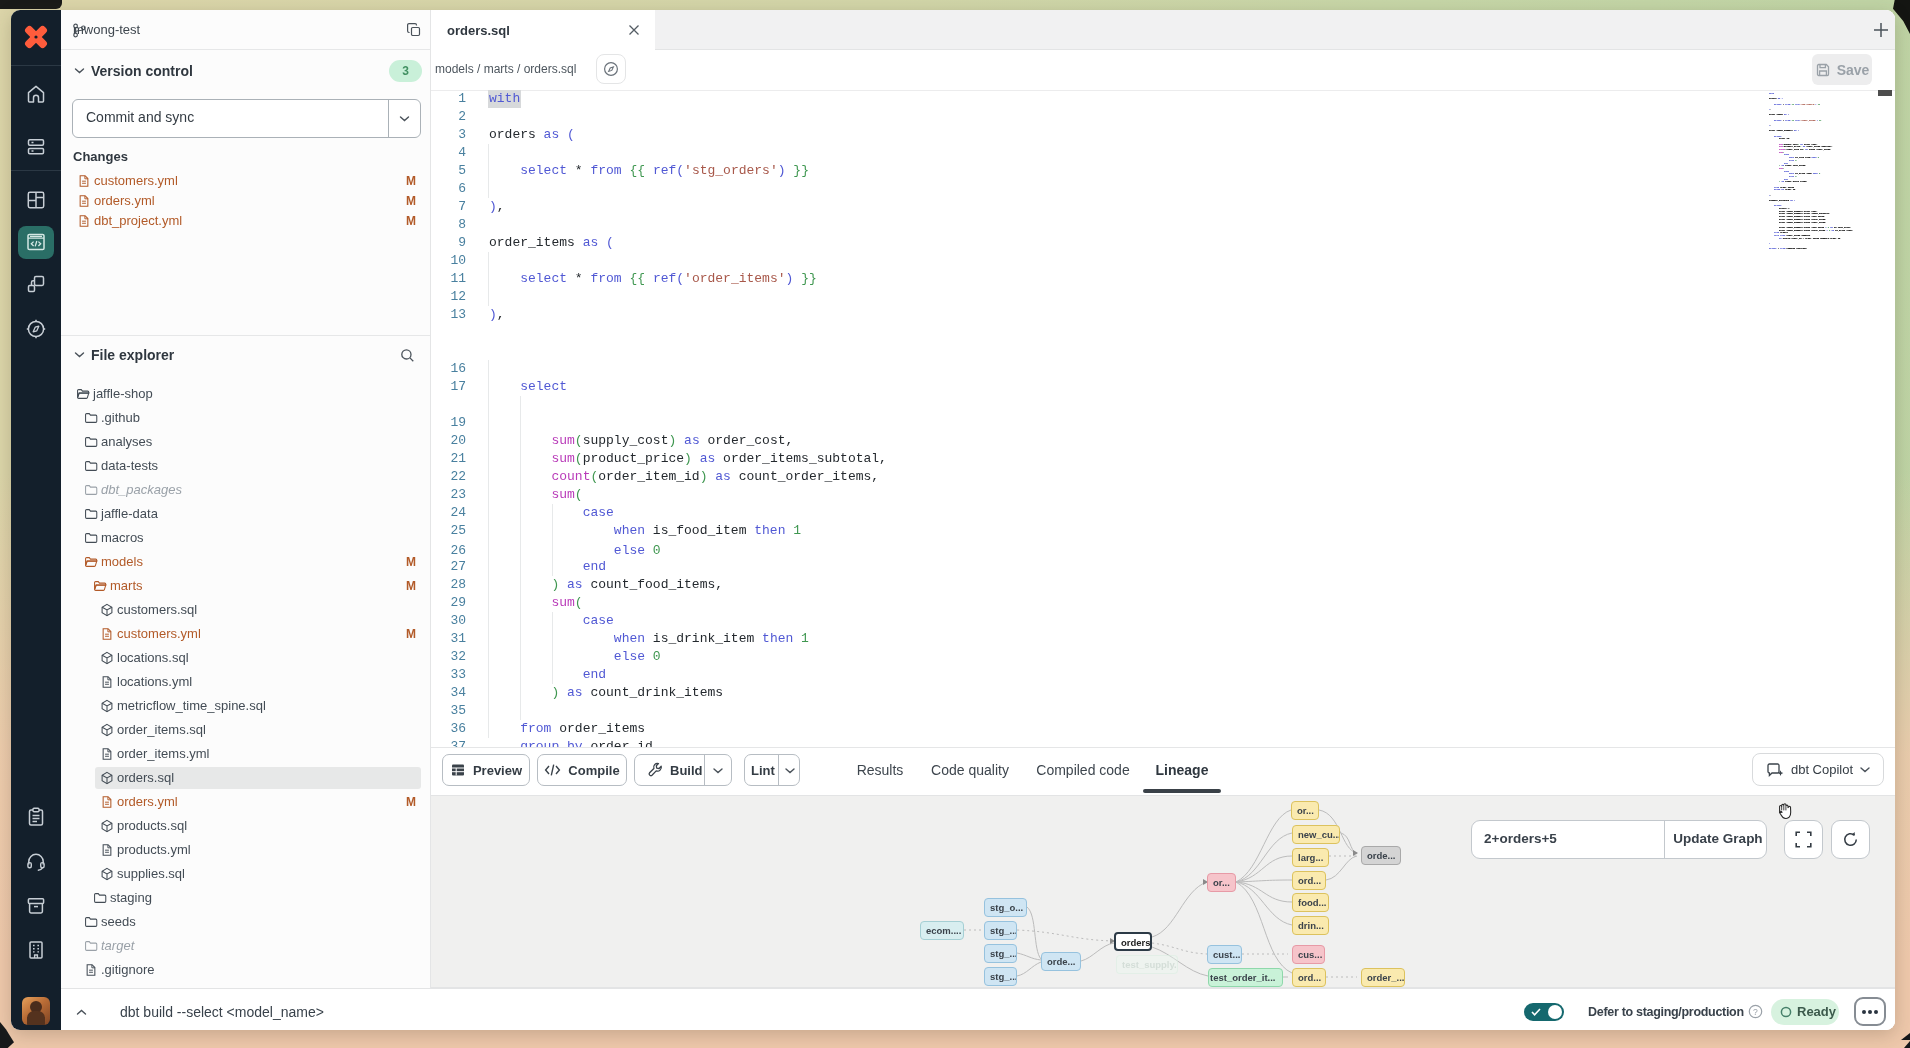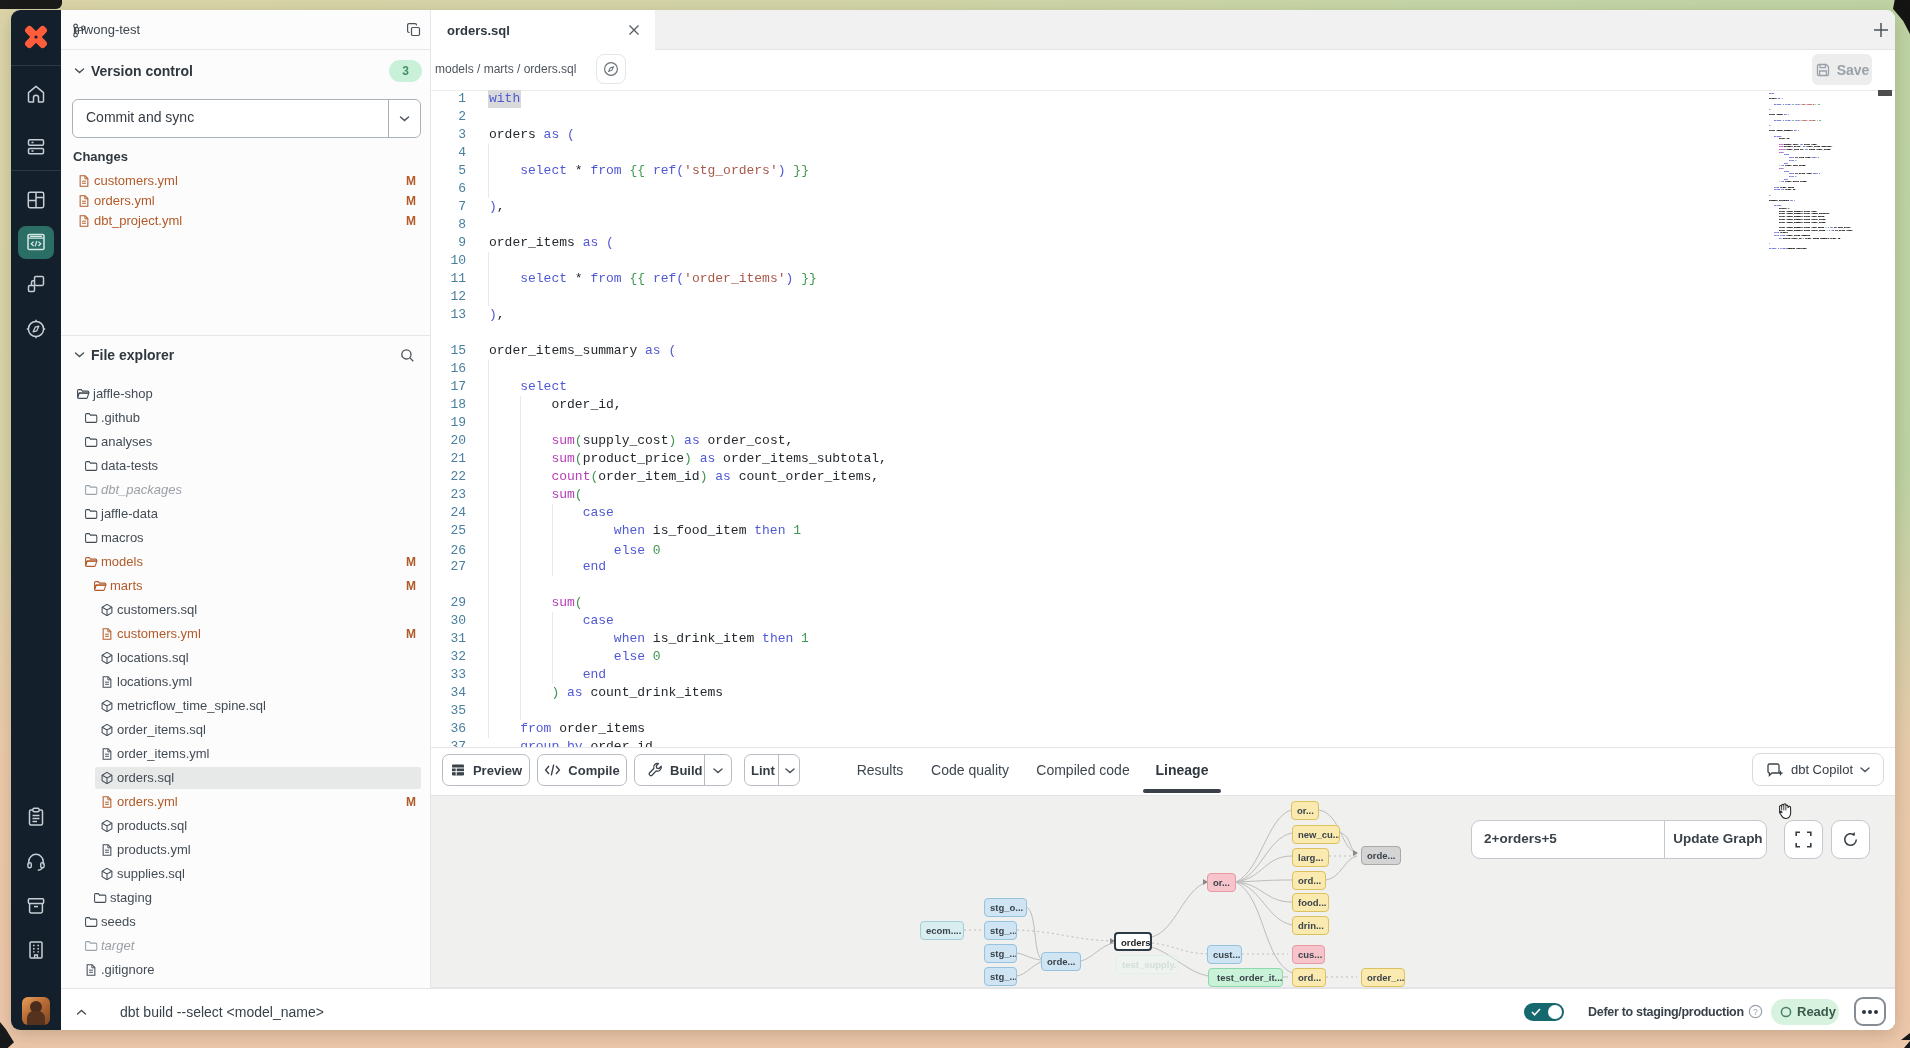--- a/index.html
+++ b/index.html
@@ -415,33 +415,32 @@
 <div class="cl" style="top:134px"><span class="ln">4</span><span class="ct"></span></div>
 <div class="cl" style="top:152px"><span class="ln">5</span><span class="ct">    <i class="k">select</i> * <i class="k">from</i> <i class="j">{{</i> <i class="k">ref</i><i class="k">(</i><i class="s">'stg_orders'</i><i class="k">)</i> <i class="j">}}</i></span></div>
 <div class="cl" style="top:170px"><span class="ln">6</span><span class="ct"></span></div>
 <div class="cl" style="top:188px"><span class="ln">7</span><span class="ct"><i class="k">)</i>,</span></div>
 <div class="cl" style="top:206px"><span class="ln">8</span><span class="ct"></span></div>
 <div class="cl" style="top:224px"><span class="ln">9</span><span class="ct">order_items <i class="k">as</i> <i class="k">(</i></span></div>
 <div class="cl" style="top:242px"><span class="ln">10</span><span class="ct"></span></div>
 <div class="cl" style="top:260px"><span class="ln">11</span><span class="ct">    <i class="k">select</i> * <i class="k">from</i> <i class="j">{{</i> <i class="k">ref</i><i class="k">(</i><i class="s">'order_items'</i><i class="k">)</i> <i class="j">}}</i></span></div>
 <div class="cl" style="top:278px"><span class="ln">12</span><span class="ct"></span></div>
 <div class="cl" style="top:296px"><span class="ln">13</span><span class="ct"><i class="k">)</i>,</span></div>
-<div class="cl" style="top:332px"><span class="ln">15</span><span class="ct">order_items_summary <i class="k">as</i> <i class="k">(</i></span></div>
 <div class="cl" style="top:350px"><span class="ln">16</span><span class="ct"></span></div>
 <div class="cl" style="top:368px"><span class="ln">17</span><span class="ct">    <i class="k">select</i></span></div>
-<div class="cl" style="top:386px"><span class="ln">18</span><span class="ct">        order_id,</span></div>
 <div class="cl" style="top:404px"><span class="ln">19</span><span class="ct"></span></div>
 <div class="cl" style="top:422px"><span class="ln">20</span><span class="ct">        <i class="f">sum</i><i class="j">(</i>supply_cost<i class="j">)</i> <i class="k">as</i> order_cost,</span></div>
 <div class="cl" style="top:440px"><span class="ln">21</span><span class="ct">        <i class="f">sum</i><i class="j">(</i>product_price<i class="j">)</i> <i class="k">as</i> order_items_subtotal,</span></div>
 <div class="cl" style="top:458px"><span class="ln">22</span><span class="ct">        <i class="f">count</i><i class="j">(</i>order_item_id<i class="j">)</i> <i class="k">as</i> count_order_items,</span></div>
 <div class="cl" style="top:476px"><span class="ln">23</span><span class="ct">        <i class="f">sum</i><i class="j">(</i></span></div>
 <div class="cl" style="top:494px"><span class="ln">24</span><span class="ct">            <i class="k">case</i></span></div>
 <div class="cl" style="top:512px"><span class="ln">25</span><span class="ct">                <i class="k">when</i> is_food_item <i class="k">then</i> <i class="n">1</i></span></div>
 <div class="cl" style="top:532px"><span class="ln">26</span><span class="ct">                <i class="k">else</i> <i class="n">0</i></span></div>
 <div class="cl" style="top:548px"><span class="ln">27</span><span class="ct">            <i class="k">end</i></span></div>
+<div class="cl" style="top:566px"><span class="ln">28</span><span class="ct">        <i class="j">)</i> <i class="k">as</i> count_food_items,</span></div>
 <div class="cl" style="top:584px"><span class="ln">29</span><span class="ct">        <i class="f">sum</i><i class="j">(</i></span></div>
 <div class="cl" style="top:602px"><span class="ln">30</span><span class="ct">            <i class="k">case</i></span></div>
 <div class="cl" style="top:620px"><span class="ln">31</span><span class="ct">                <i class="k">when</i> is_drink_item <i class="k">then</i> <i class="n">1</i></span></div>
 <div class="cl" style="top:638px"><span class="ln">32</span><span class="ct">                <i class="k">else</i> <i class="n">0</i></span></div>
 <div class="cl" style="top:656px"><span class="ln">33</span><span class="ct">            <i class="k">end</i></span></div>
 <div class="cl" style="top:674px"><span class="ln">34</span><span class="ct">        <i class="j">)</i> <i class="k">as</i> count_drink_items</span></div>
 <div class="cl" style="top:692px"><span class="ln">35</span><span class="ct"></span></div>
 <div class="cl" style="top:710px"><span class="ln">36</span><span class="ct">    <i class="k">from</i> order_items</span></div>
 <div class="cl" style="top:728px"><span class="ln">37</span><span class="ct">    <i class="k">group by</i> order_id</span></div>
 
@@ -535,21 +534,21 @@
   <div style="position:absolute;left:909px;top:911px;width:44px;height:19px;background:#d8eef0;border:1px solid #a5cfd4;border-radius:4px;font-size:9.5px;font-weight:700;color:#3b434b;line-height:17px;padding-left:5px;overflow:hidden;white-space:nowrap;box-sizing:border-box;">ecom....</div>
     <div style="position:absolute;left:973px;top:888px;width:43px;height:19px;background:#cfe5f3;border:1px solid #96c2de;border-radius:4px;font-size:9.5px;font-weight:700;color:#3b434b;line-height:17px;padding-left:5px;overflow:hidden;white-space:nowrap;box-sizing:border-box;">stg_o...</div>
     <div style="position:absolute;left:973px;top:911px;width:33px;height:19px;background:#cfe5f3;border:1px solid #96c2de;border-radius:4px;font-size:9.5px;font-weight:700;color:#3b434b;line-height:17px;padding-left:5px;overflow:hidden;white-space:nowrap;box-sizing:border-box;">stg_...</div>
     <div style="position:absolute;left:973px;top:934px;width:33px;height:19px;background:#cfe5f3;border:1px solid #96c2de;border-radius:4px;font-size:9.5px;font-weight:700;color:#3b434b;line-height:17px;padding-left:5px;overflow:hidden;white-space:nowrap;box-sizing:border-box;">stg_...</div>
     <div style="position:absolute;left:973px;top:957px;width:33px;height:19px;background:#cfe5f3;border:1px solid #96c2de;border-radius:4px;font-size:9.5px;font-weight:700;color:#3b434b;line-height:17px;padding-left:5px;overflow:hidden;white-space:nowrap;box-sizing:border-box;">stg_...</div>
     <div style="position:absolute;left:1030px;top:942px;width:40px;height:19px;background:#cfe5f3;border:1px solid #96c2de;border-radius:4px;font-size:9.5px;font-weight:700;color:#3b434b;line-height:17px;padding-left:5px;overflow:hidden;white-space:nowrap;box-sizing:border-box;">orde...</div>
     <div style="position:absolute;left:1105px;top:945px;width:62px;height:19px;background:rgba(236,248,241,.4);border:1px solid rgba(205,232,215,.35);border-radius:4px;font-size:9.5px;font-weight:700;color:#d4ded8;line-height:17px;padding-left:5px;overflow:hidden;white-space:nowrap;box-sizing:border-box;">test_supply...</div>
     <div style="position:absolute;left:1103px;top:922px;width:38px;height:19px;background:#fff;border:2px solid #2c3a46;border-radius:4px;font-size:9.5px;font-weight:700;color:#222;line-height:17px;padding-left:5px;overflow:hidden;white-space:nowrap;box-sizing:border-box;">orders</div>
     <div style="position:absolute;left:1196px;top:863px;width:29px;height:19px;background:#f6c4ca;border:1px solid #e79aa6;border-radius:4px;font-size:9.5px;font-weight:700;color:#3b434b;line-height:17px;padding-left:5px;overflow:hidden;white-space:nowrap;box-sizing:border-box;">or...</div>
     <div style="position:absolute;left:1196px;top:935px;width:35px;height:19px;background:#cfe5f3;border:1px solid #96c2de;border-radius:4px;font-size:9.5px;font-weight:700;color:#3b434b;line-height:17px;padding-left:5px;overflow:hidden;white-space:nowrap;box-sizing:border-box;">cust...</div>
-    <div style="position:absolute;left:1197px;top:958px;width:75px;height:19px;background:#c9f2d8;border:1px solid #8fd8ab;border-radius:4px;font-size:9.5px;font-weight:700;color:#3b434b;line-height:17px;padding-left:8px;overflow:hidden;white-space:nowrap;box-sizing:border-box;">test_order_it...</div>
+    <div style="position:absolute;left:1197px;top:958px;width:75px;height:19px;background:#c9f2d8;border:1px solid #8fd8ab;border-radius:4px;font-size:9.5px;font-weight:700;color:#3b434b;line-height:17px;padding-left:1px;overflow:hidden;white-space:nowrap;box-sizing:border-box;">test_order_it...</div>
     <div style="position:absolute;left:1280px;top:791px;width:28px;height:19px;background:#faeaaf;border:1px solid #dcc25e;border-radius:4px;font-size:9.5px;font-weight:700;color:#3b434b;line-height:17px;padding-left:5px;overflow:hidden;white-space:nowrap;box-sizing:border-box;">or...</div>
     <div style="position:absolute;left:1281px;top:815px;width:48px;height:19px;background:#faeaaf;border:1px solid #dcc25e;border-radius:4px;font-size:9.5px;font-weight:700;color:#3b434b;line-height:17px;padding-left:5px;overflow:hidden;white-space:nowrap;box-sizing:border-box;">new_cu...</div>
     <div style="position:absolute;left:1281px;top:838px;width:37px;height:19px;background:#faeaaf;border:1px solid #dcc25e;border-radius:4px;font-size:9.5px;font-weight:700;color:#3b434b;line-height:17px;padding-left:5px;overflow:hidden;white-space:nowrap;box-sizing:border-box;">larg...</div>
     <div style="position:absolute;left:1281px;top:861px;width:34px;height:19px;background:#faeaaf;border:1px solid #dcc25e;border-radius:4px;font-size:9.5px;font-weight:700;color:#3b434b;line-height:17px;padding-left:5px;overflow:hidden;white-space:nowrap;box-sizing:border-box;">ord...</div>
     <div style="position:absolute;left:1281px;top:883px;width:37px;height:19px;background:#faeaaf;border:1px solid #dcc25e;border-radius:4px;font-size:9.5px;font-weight:700;color:#3b434b;line-height:17px;padding-left:5px;overflow:hidden;white-space:nowrap;box-sizing:border-box;">food...</div>
     <div style="position:absolute;left:1281px;top:906px;width:37px;height:19px;background:#faeaaf;border:1px solid #dcc25e;border-radius:4px;font-size:9.5px;font-weight:700;color:#3b434b;line-height:17px;padding-left:5px;overflow:hidden;white-space:nowrap;box-sizing:border-box;">drin...</div>
     <div style="position:absolute;left:1281px;top:935px;width:33px;height:19px;background:#f6c4ca;border:1px solid #e79aa6;border-radius:4px;font-size:9.5px;font-weight:700;color:#3b434b;line-height:17px;padding-left:5px;overflow:hidden;white-space:nowrap;box-sizing:border-box;">cus...</div>
     <div style="position:absolute;left:1281px;top:958px;width:34px;height:19px;background:#faeaaf;border:1px solid #dcc25e;border-radius:4px;font-size:9.5px;font-weight:700;color:#3b434b;line-height:17px;padding-left:5px;overflow:hidden;white-space:nowrap;box-sizing:border-box;">ord...</div>
     <div style="position:absolute;left:1350px;top:836px;width:40px;height:19px;background:#d4d4d4;border:1px solid #a9a9a9;border-radius:4px;font-size:9.5px;font-weight:700;color:#3b434b;line-height:17px;padding-left:5px;overflow:hidden;white-space:nowrap;box-sizing:border-box;">orde...</div>
     <div style="position:absolute;left:1350px;top:958px;width:44px;height:19px;background:#faeaaf;border:1px solid #dcc25e;border-radius:4px;font-size:9.5px;font-weight:700;color:#3b434b;line-height:17px;padding-left:5px;overflow:hidden;white-space:nowrap;box-sizing:border-box;">order_...</div>

